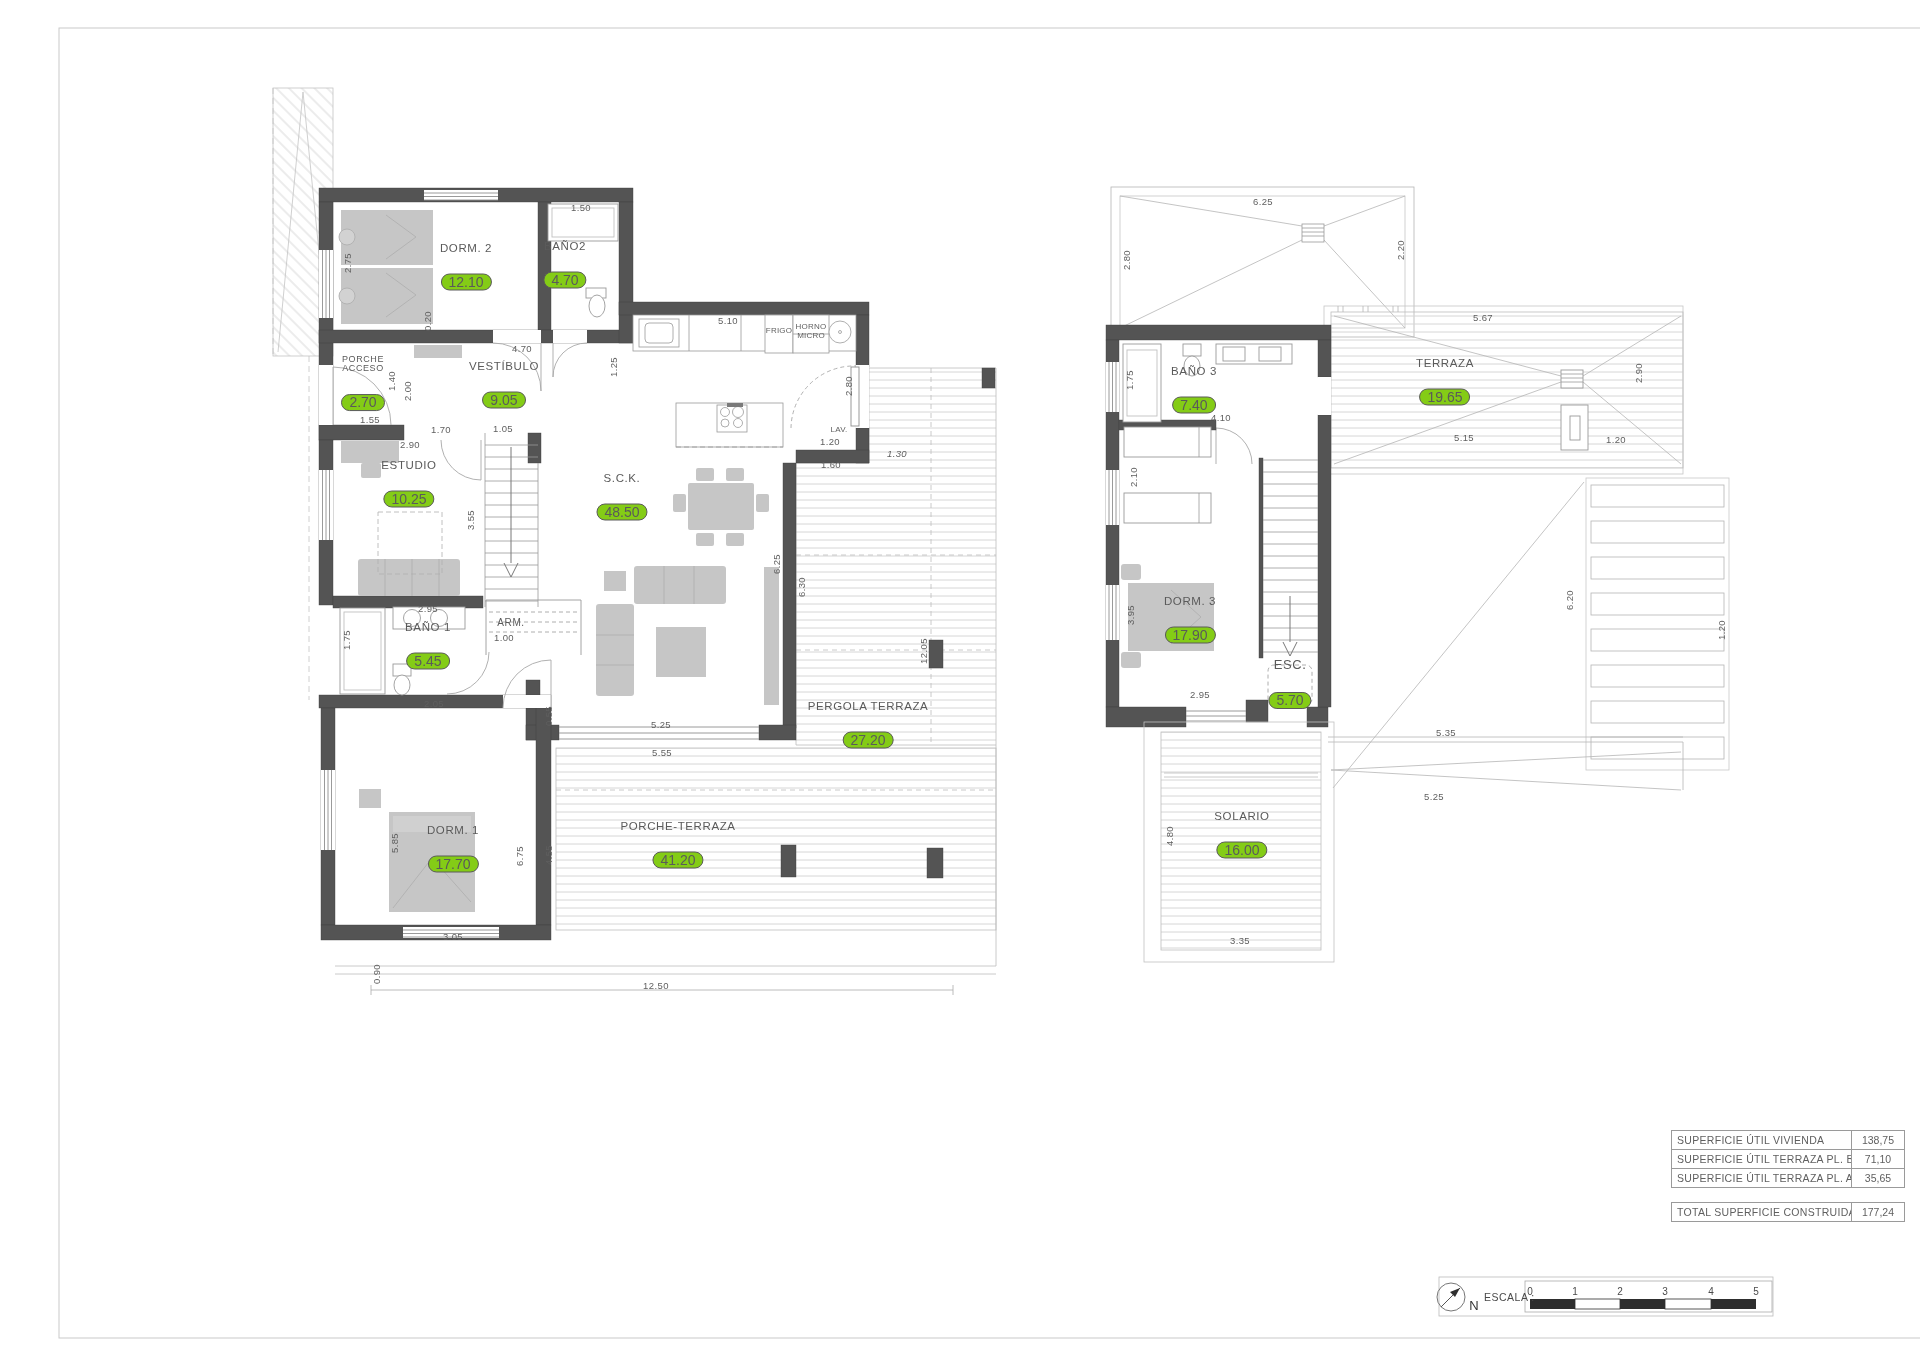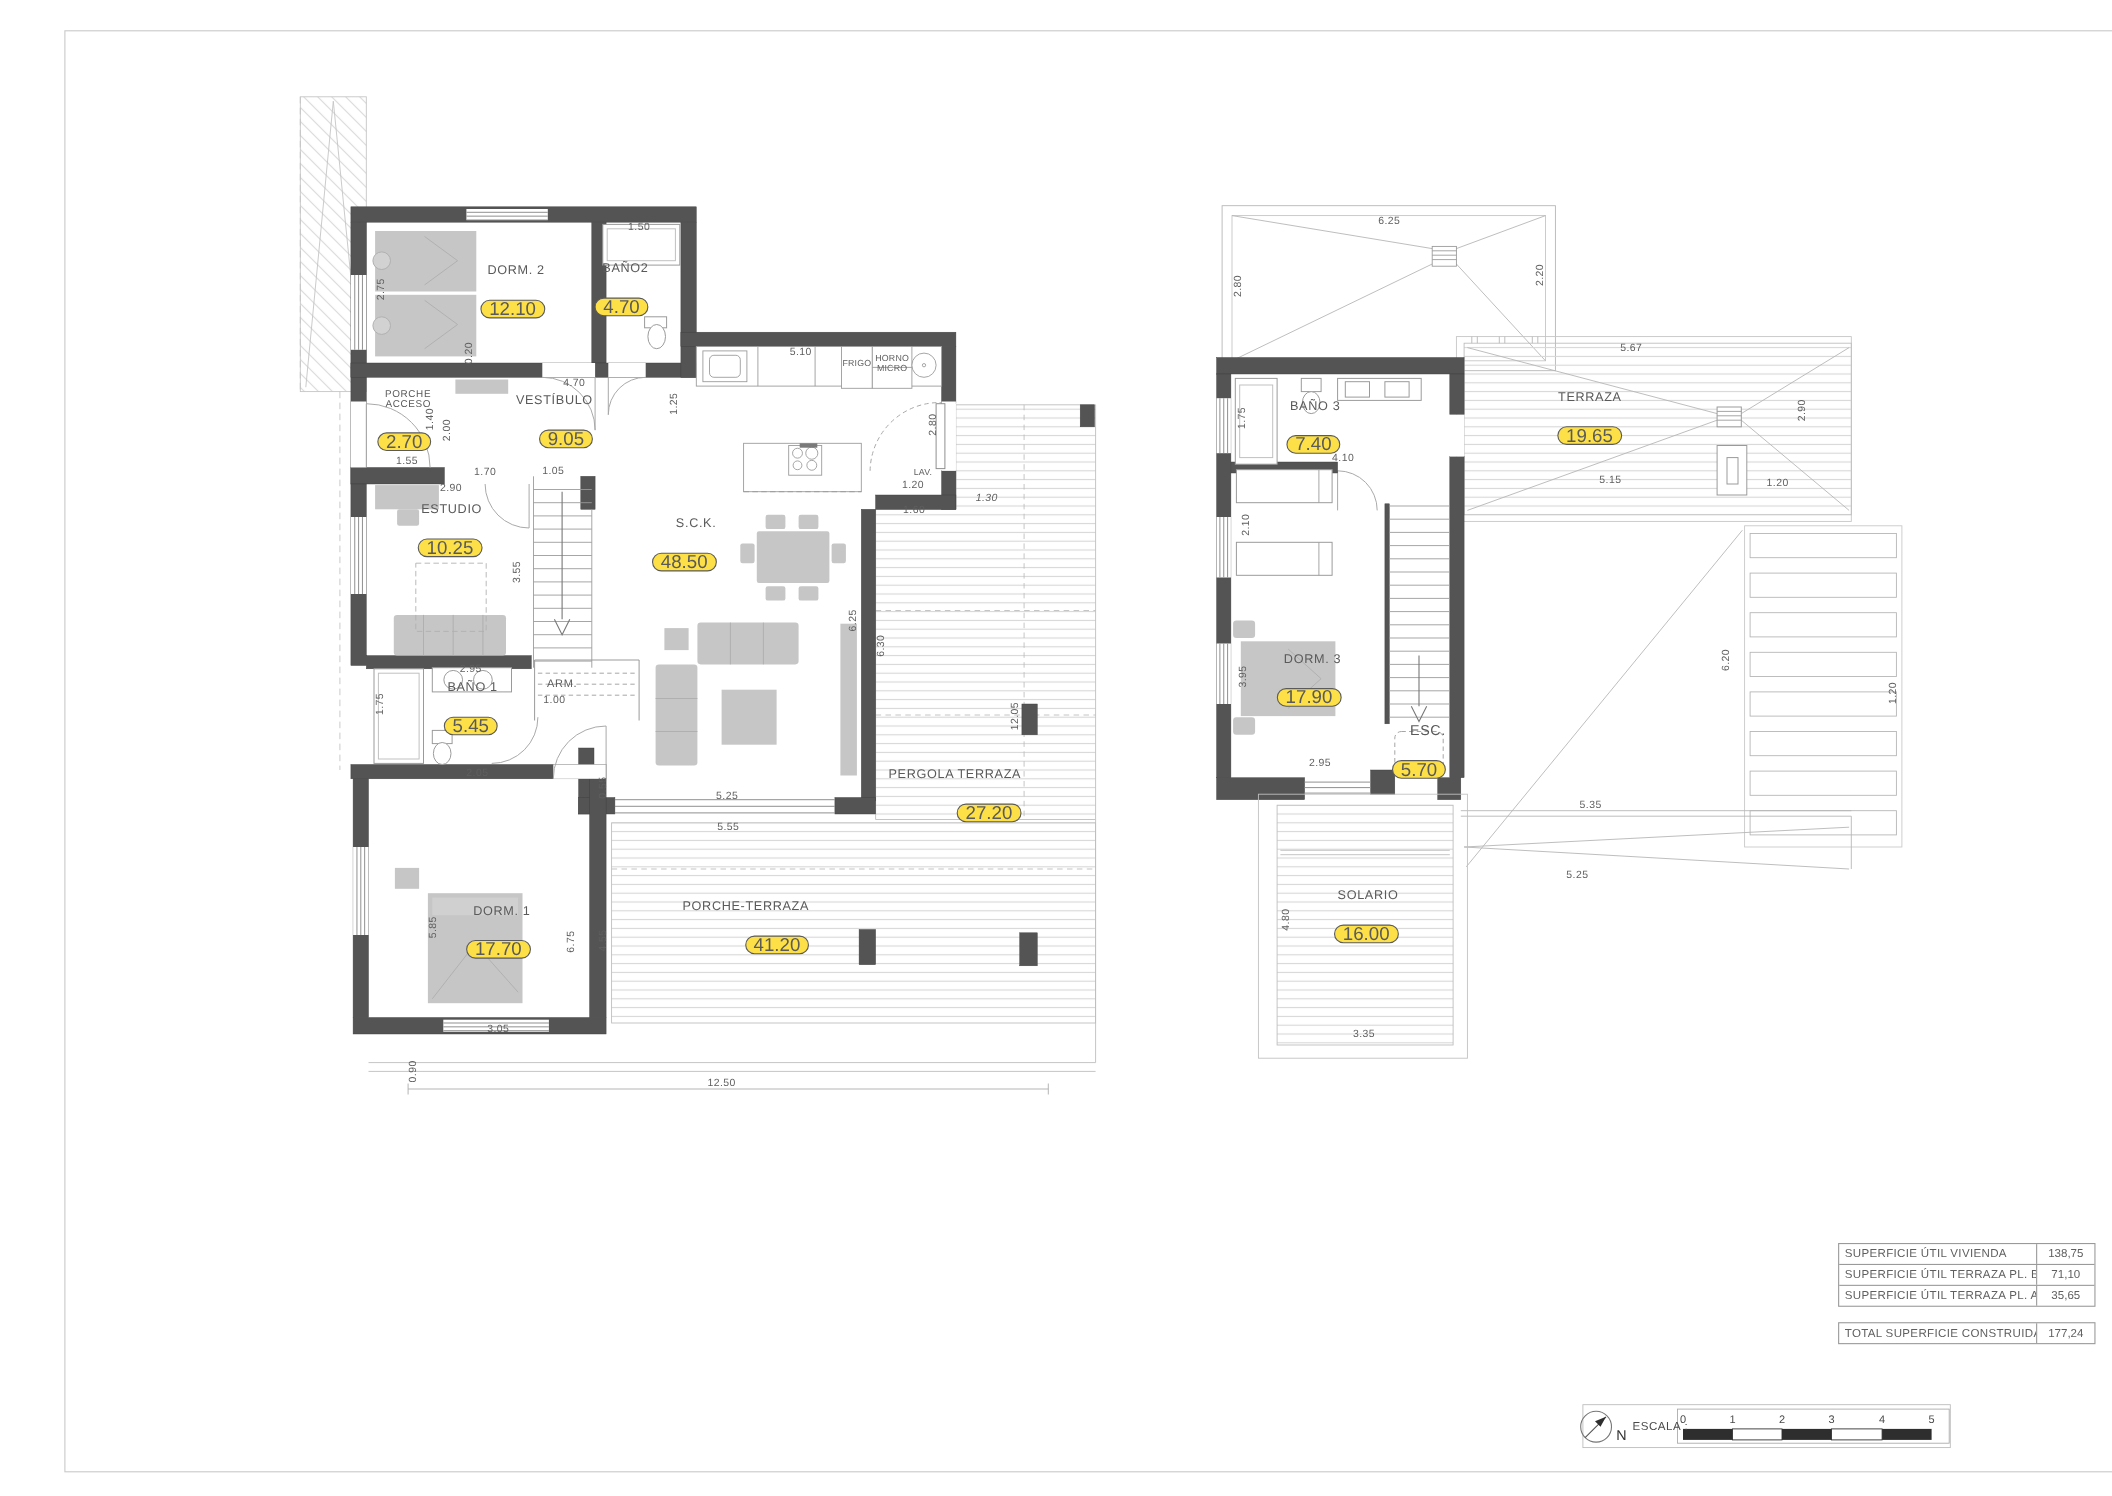--- a/index.html
+++ b/index.html
@@ -4,25 +4,25 @@
 <style>
   html,body{margin:0;padding:0;background:#ffffff;}
   #sheet{position:relative;width:1920px;height:1352px;background:#ffffff;overflow:hidden;
          font-family:"Liberation Sans", sans-serif;margin-left:41px;}
   #plan-svg{position:absolute;left:0;top:0;z-index:1;}
   .layer{position:absolute;left:0;top:0;width:1920px;height:1360px;z-index:2;pointer-events:none;}
   .dim{position:absolute;transform:translate(-50%,-50%);font-size:9.5px;color:#5f5f5f;
        letter-spacing:.4px;white-space:nowrap;background:transparent;}
   .dim.v{transform:translate(-50%,-50%) rotate(-90deg);}
   .dim.ftx{font-size:8px;letter-spacing:.2px;}
-  .room{position:absolute;transform:translate(-50%,-50%);text-align:right;color:#5a5a5a;z-index:3;}
+  .room{position:absolute;transform:translate(-50%,-50%);text-align:center;color:#5a5a5a;z-index:3;}
   .rname{font-size:11.5px;letter-spacing:.6px;white-space:nowrap;}
   .rname.wrap{white-space:normal;width:58px;line-height:1.05;}
   .rarea{display:inline-block;border:1.5px solid #5a5a5a;border-radius:9px;padding:0 7px;
-         font-size:17px;margin-top:2px;background:#fde047;line-height:15px;}
+         font-size:14px;margin-top:2px;background:#84cc16;line-height:15px;}
   .tbl{position:absolute;border:1px solid #9a9a9a;background:#fff;z-index:4;color:#5f5f5f;}
   .trow{display:flex;border-top:1px solid #9a9a9a;height:18px;line-height:18px;font-size:10.5px;}
   .trow:first-child{border-top:none;}
   .tlabel{flex:1;padding:0 5px;letter-spacing:.3px;white-space:nowrap;overflow:hidden;}
   .tval{width:52px;border-left:1px solid #9a9a9a;text-align:center;}
   .tick{position:absolute;transform:translate(-50%,-50%);font-size:10px;color:#4a4a4a;z-index:4;}
   .sctext{position:absolute;transform:translate(0,-50%);font-size:10.5px;color:#4a4a4a;
           letter-spacing:.5px;z-index:4;}
   .north{position:absolute;transform:translate(-50%,-50%);font-size:13px;color:#333;z-index:4;}
 </style>

